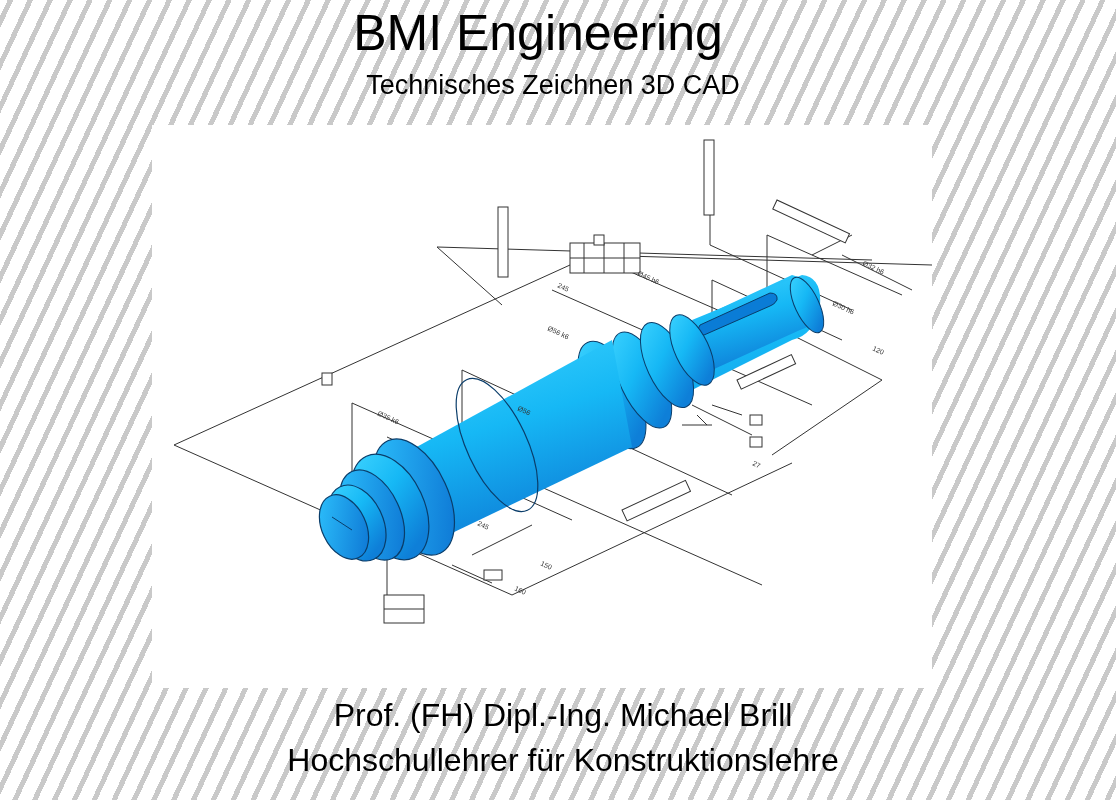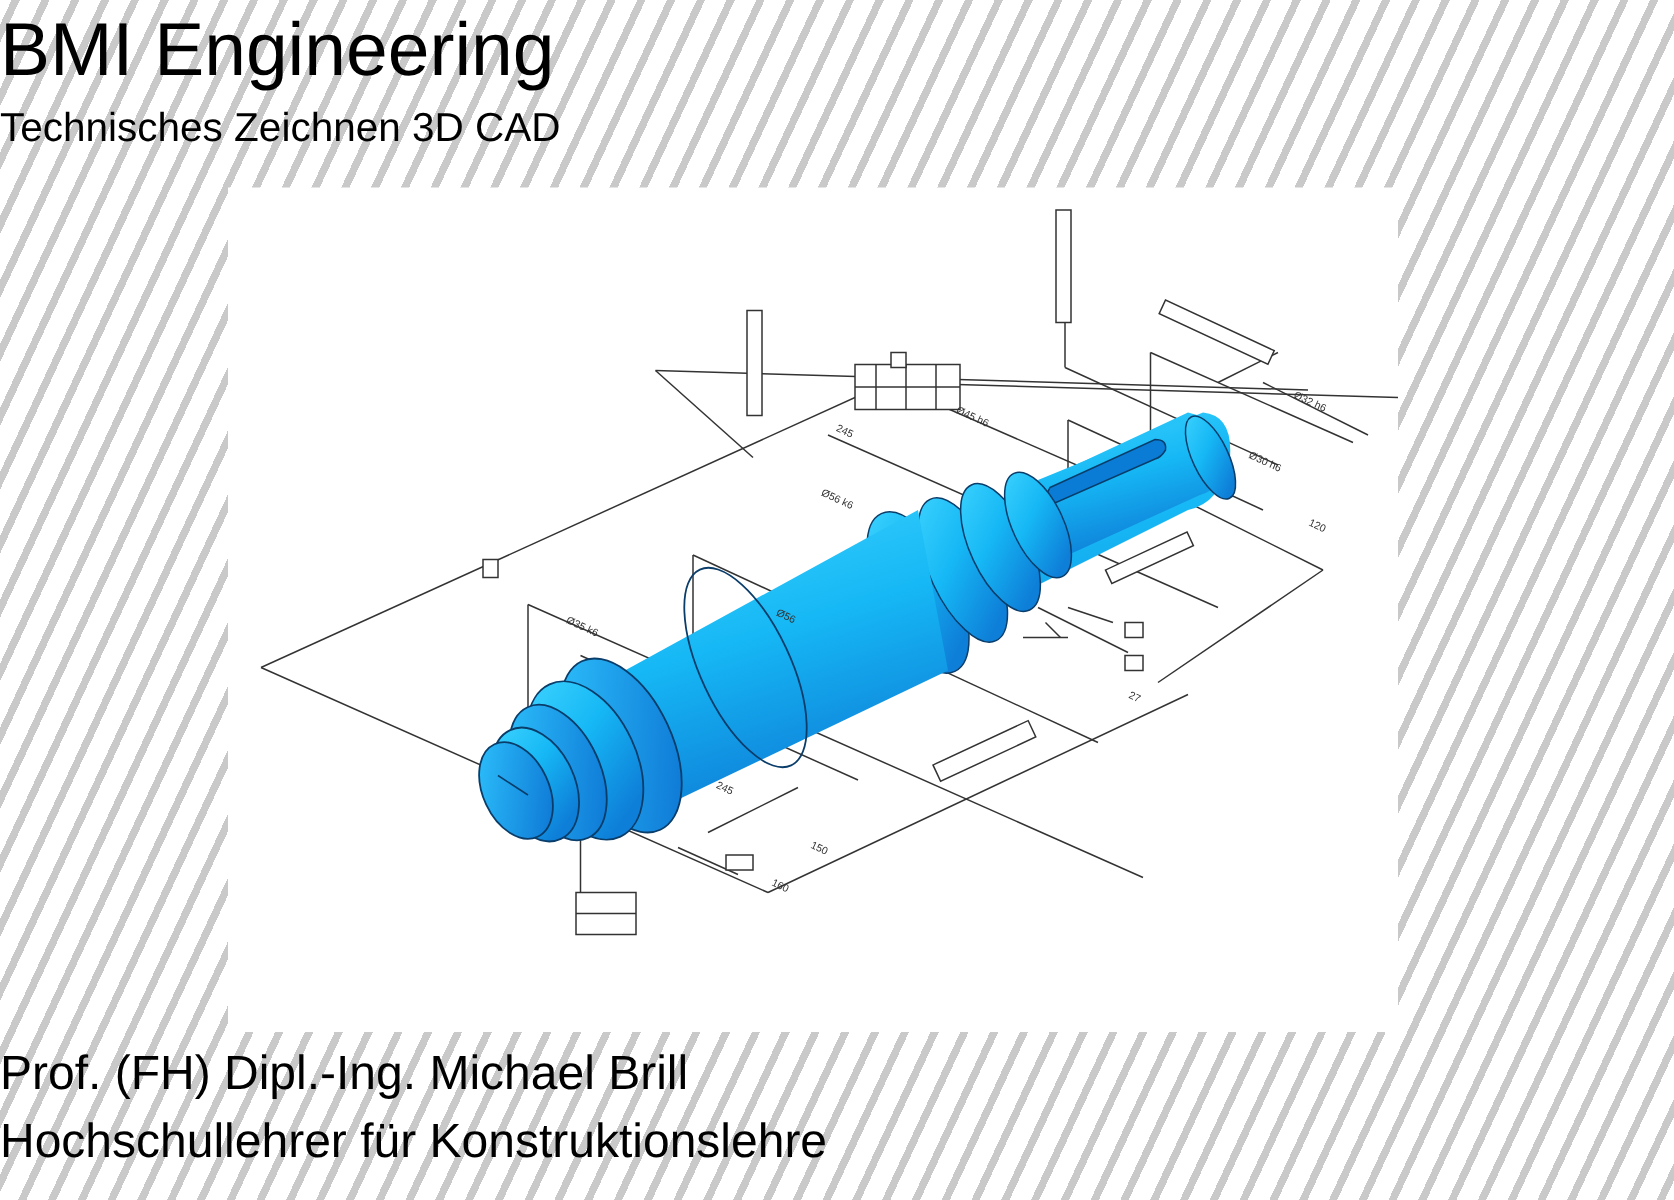--- a/index.html
+++ b/index.html
@@ -5,21 +5,21 @@
   html, body { margin:0; padding:0; }
   body {
     width:1116px; height:800px; overflow:hidden; position:relative;
     background-color:#ffffff;
     background-image:
       repeating-linear-gradient(115deg, transparent 0px, transparent 7px, #c9c9c9 7px, #c9c9c9 12px, transparent 12px, transparent 18px),
       repeating-linear-gradient(25deg, #ffffff 0px, #ffffff 3px, transparent 3px, transparent 16px);
     font-family: "Liberation Sans", sans-serif;
   }
   .title {
-    position:absolute; left:0; width:1076px; 
+    position:absolute; left:0; width:1076px; text-align:center;
     color:#000; font-family:"Liberation Sans", sans-serif;
   }
   .t1 { top:4px; font-size:50px; left:0; width:1076px; }
   .t2 { top:70px; font-size:27px; left:0; width:1106px; }
   .b1 { top:697px; font-size:32px; left:0; width:1126px; }
   .b2 { top:742px; font-size:32px; left:0; width:1126px; }
   .panel {
     position:absolute; left:152px; top:125px; width:780px; height:563px;
     background:#ffffff;
   }

